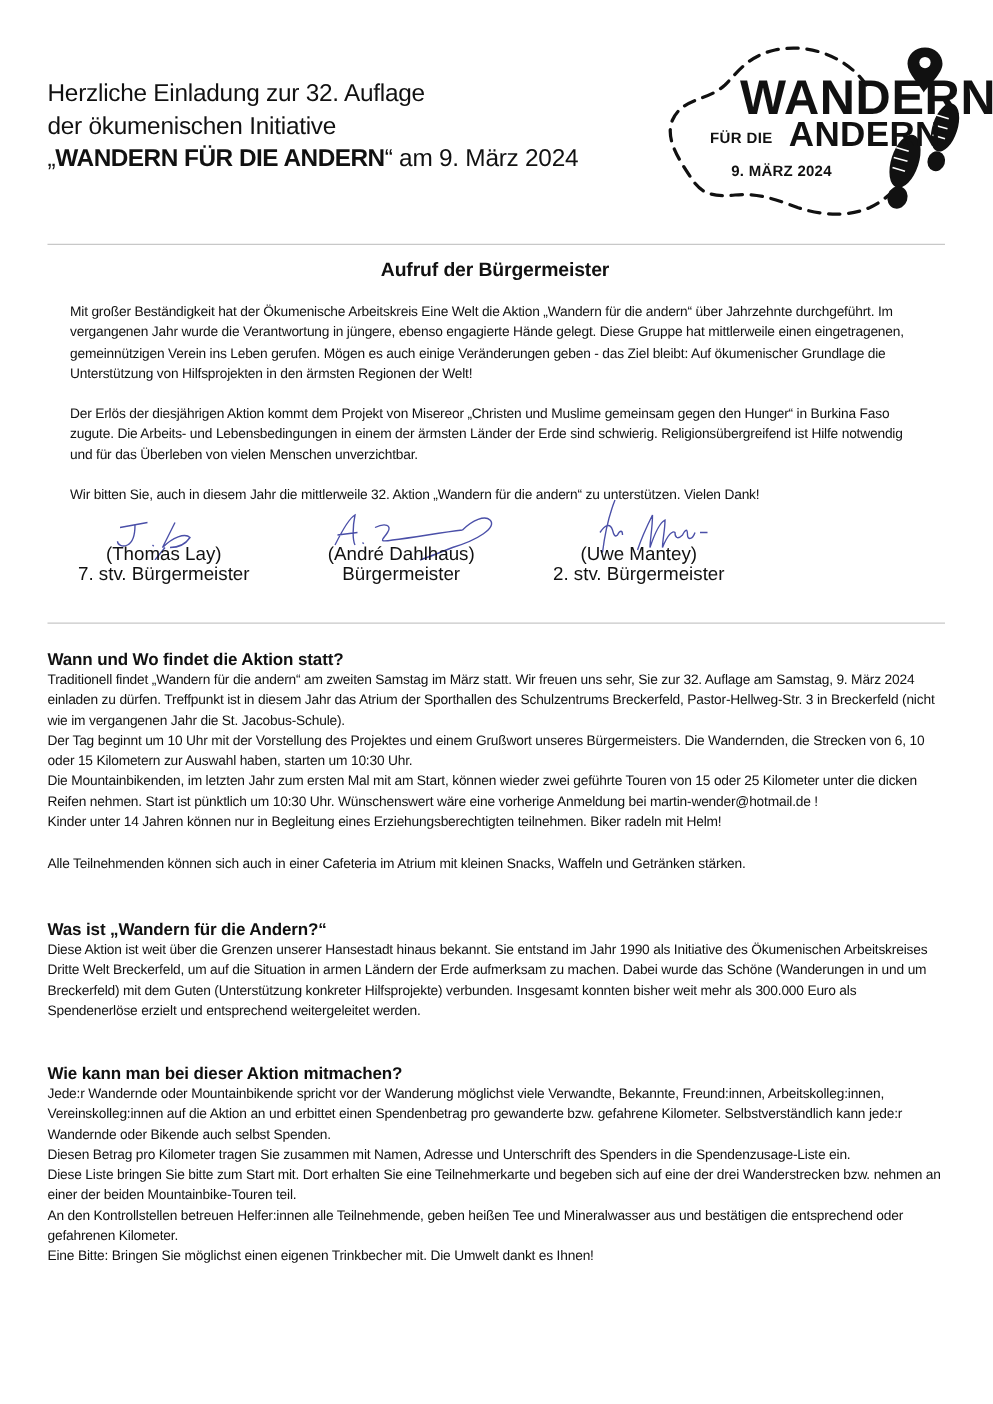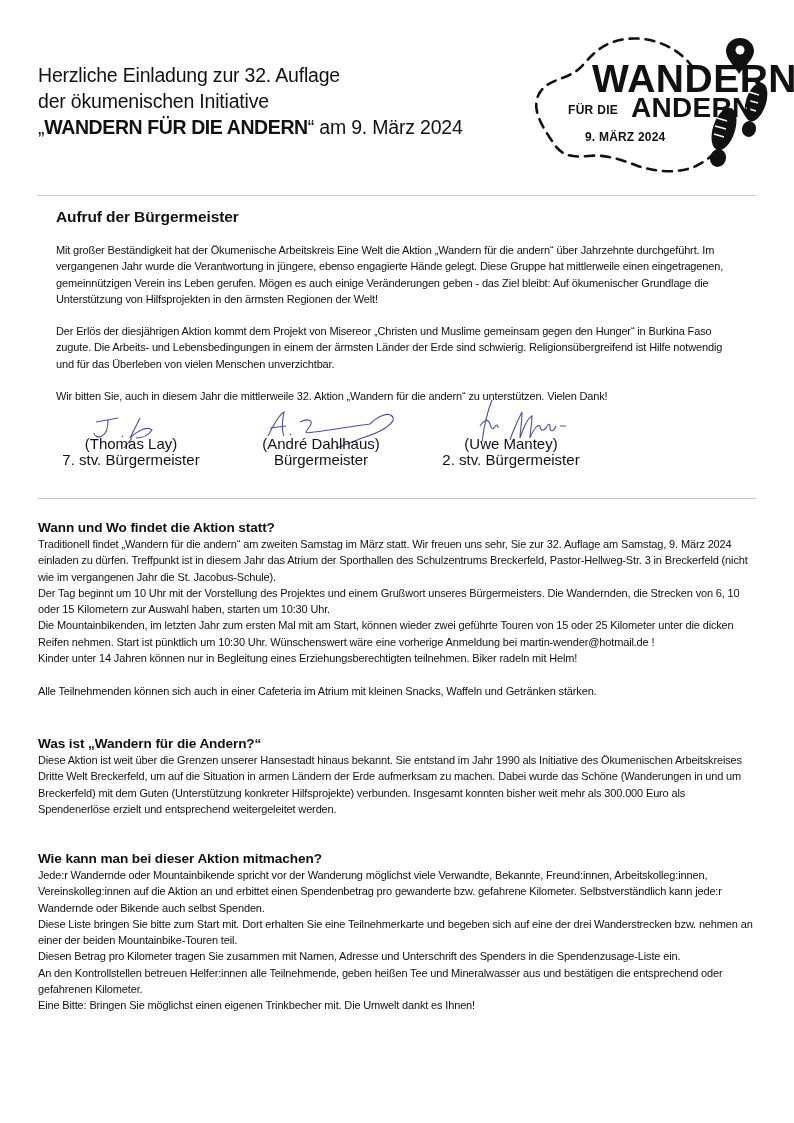--- a/index.html
+++ b/index.html
@@ -14,21 +14,21 @@
   .logo { position: absolute; left: 528px; top: 26px; width: 245px; height: 165px; }
   .logo svg { position: absolute; left: 0; top: 0; }
   .logo .l-word1 { position: absolute; left: 64px; top: 38px; font-size: 39px; font-weight: 900; letter-spacing: 0.5px; line-height: 30px; }
   .logo .l-small { position: absolute; left: 40px; top: 77px; font-size: 12px; font-weight: 900; letter-spacing: 0.3px; }
   .logo .l-word2 { position: absolute; left: 103px; top: 68px; font-size: 28px; font-weight: 900; line-height: 28px; letter-spacing: 0.3px; }
   .logo .l-date { position: absolute; left: 57px; top: 104px; font-size: 12px; font-weight: 700; letter-spacing: 0.2px; }
 
   .rule { position: absolute; left: 38px; width: 718px; height: 1px; background: #c8c8c8; }
 
   .box { position: absolute; left: 56px; width: 680px; }
-  h2.box-title { margin: 0; font-size: 15.5px; font-weight: 900; letter-spacing: -0.1px; }
+  h2.box-title { margin: 0; font-size: 15.5px; font-weight: 900; letter-spacing: -0.1px; text-align: center; }
   .p { font-size: 11px; line-height: 16.3px; letter-spacing: -0.15px; margin: 0; }
 
   .sigs { position: absolute; top: 418px; left: 56px; width: 560px; height: 70px; }
   .sig { position: absolute; text-align: center; font-size: 15px; line-height: 16px; }
   .sig svg { position: absolute; }
   .sig .n, .sig .r { position: relative; }
 
   .section { position: absolute; left: 38px; width: 720px; }
   h3.sec-title { margin: 0 0 1px 0; font-size: 13.6px; font-weight: 900; letter-spacing: -0.1px; }
   .sp { height: 16.3px; }
@@ -116,17 +116,17 @@
 </div>
 
 <div class="section" style="top:736px">
   <h3 class="sec-title">Was ist „Wandern für die Andern?“</h3>
   <p class="p">Diese Aktion ist weit über die Grenzen unserer Hansestadt hinaus bekannt. Sie entstand im Jahr 1990 als Initiative des Ökumenischen Arbeitskreises Dritte Welt Breckerfeld, um auf die Situation in armen Ländern der Erde aufmerksam zu machen. Dabei wurde das Schöne (Wanderungen in und um Breckerfeld) mit dem Guten (Unterstützung konkreter Hilfsprojekte) verbunden. Insgesamt konnten bisher weit mehr als 300.000 Euro als Spendenerlöse erzielt und entsprechend weitergeleitet werden.</p>
 </div>
 
 <div class="section" style="top:851px">
   <h3 class="sec-title">Wie kann man bei dieser Aktion mitmachen?</h3>
   <p class="p">Jede:r Wandernde oder Mountainbikende spricht vor der Wanderung möglichst viele Verwandte, Bekannte, Freund:innen, Arbeitskolleg:innen, Vereinskolleg:innen auf die Aktion an und erbittet einen Spendenbetrag pro gewanderte bzw. gefahrene Kilometer. Selbstverständlich kann jede:r Wandernde oder Bikende auch selbst Spenden.</p>
+  <p class="p">Diesen Betrag pro Kilometer tragen Sie zusammen mit Namen, Adresse und Unterschrift des Spenders in die Spendenzusage-Liste ein.</p>
   <p class="p">Diese Liste bringen Sie bitte zum Start mit. Dort erhalten Sie eine Teilnehmerkarte und begeben sich auf eine der drei Wanderstrecken bzw. nehmen an einer der beiden Mountainbike-Touren teil.</p>
-  <p class="p">Diesen Betrag pro Kilometer tragen Sie zusammen mit Namen, Adresse und Unterschrift des Spenders in die Spendenzusage-Liste ein.</p>
   <p class="p">An den Kontrollstellen betreuen Helfer:innen alle Teilnehmende, geben heißen Tee und Mineralwasser aus und bestätigen die entsprechend oder gefahrenen Kilometer.</p>
   <p class="p">Eine Bitte: Bringen Sie möglichst einen eigenen Trinkbecher mit. Die Umwelt dankt es Ihnen!</p>
 </div>
 
 </body></html>

